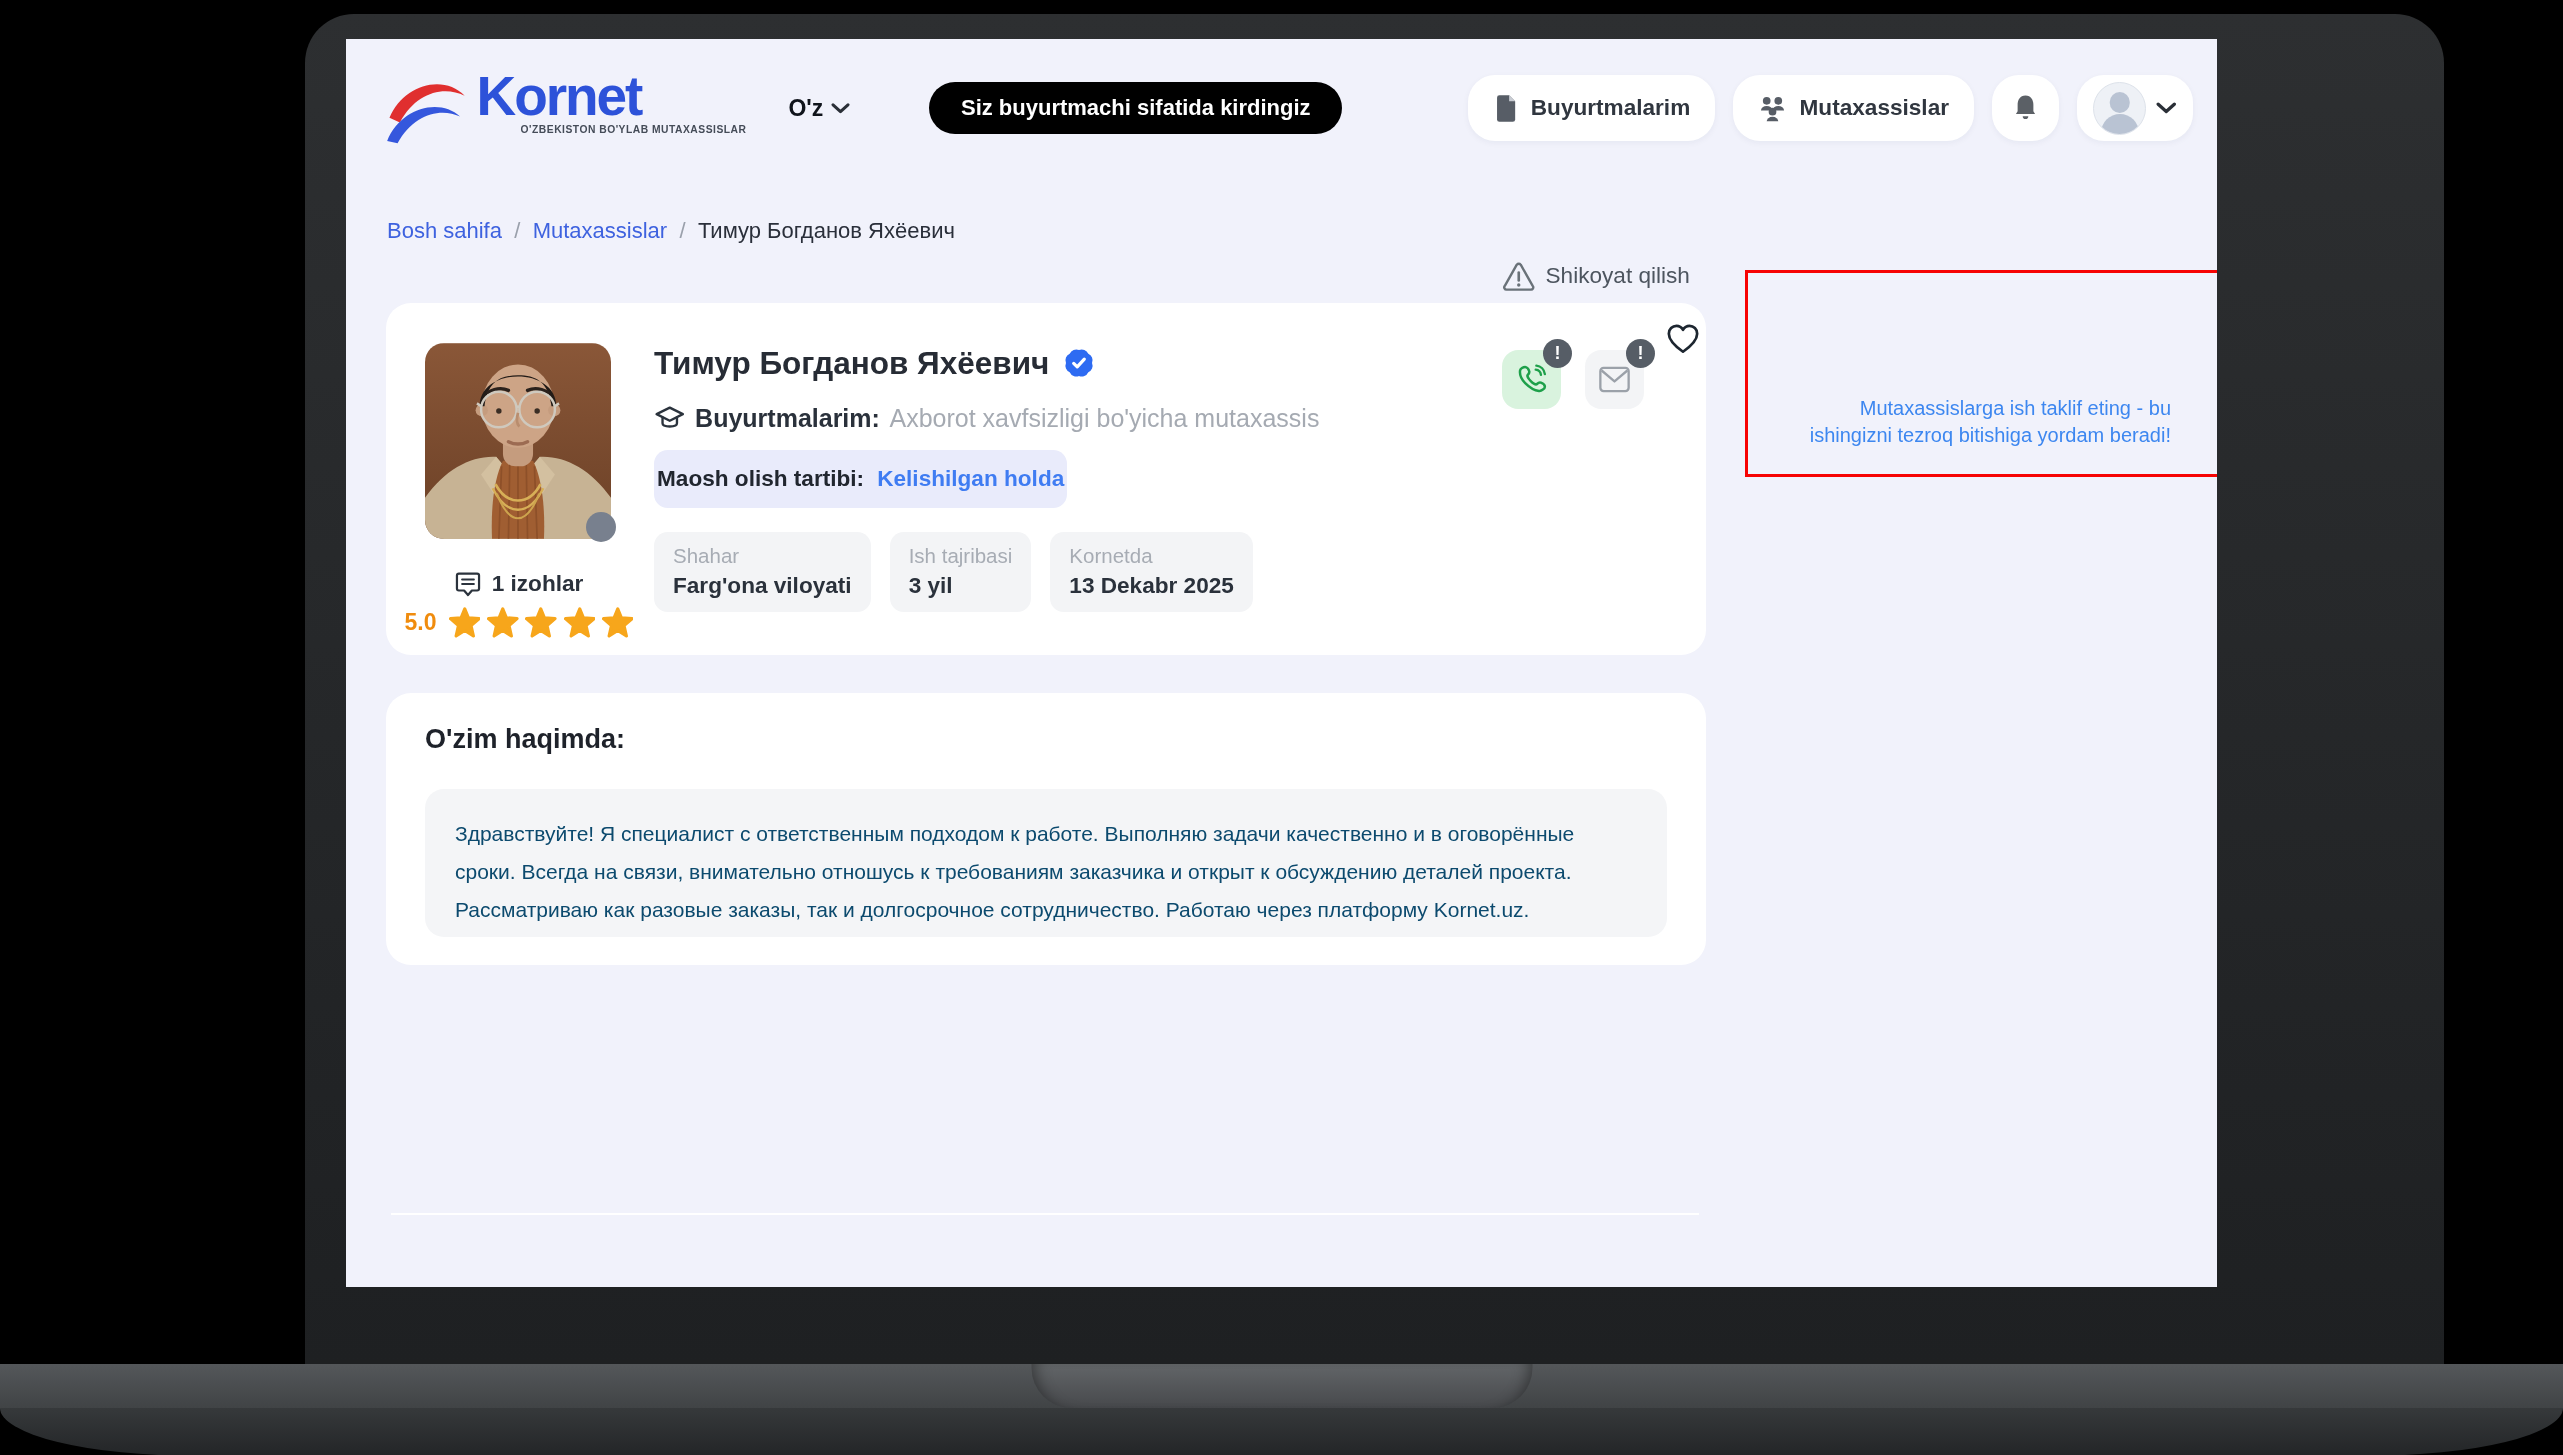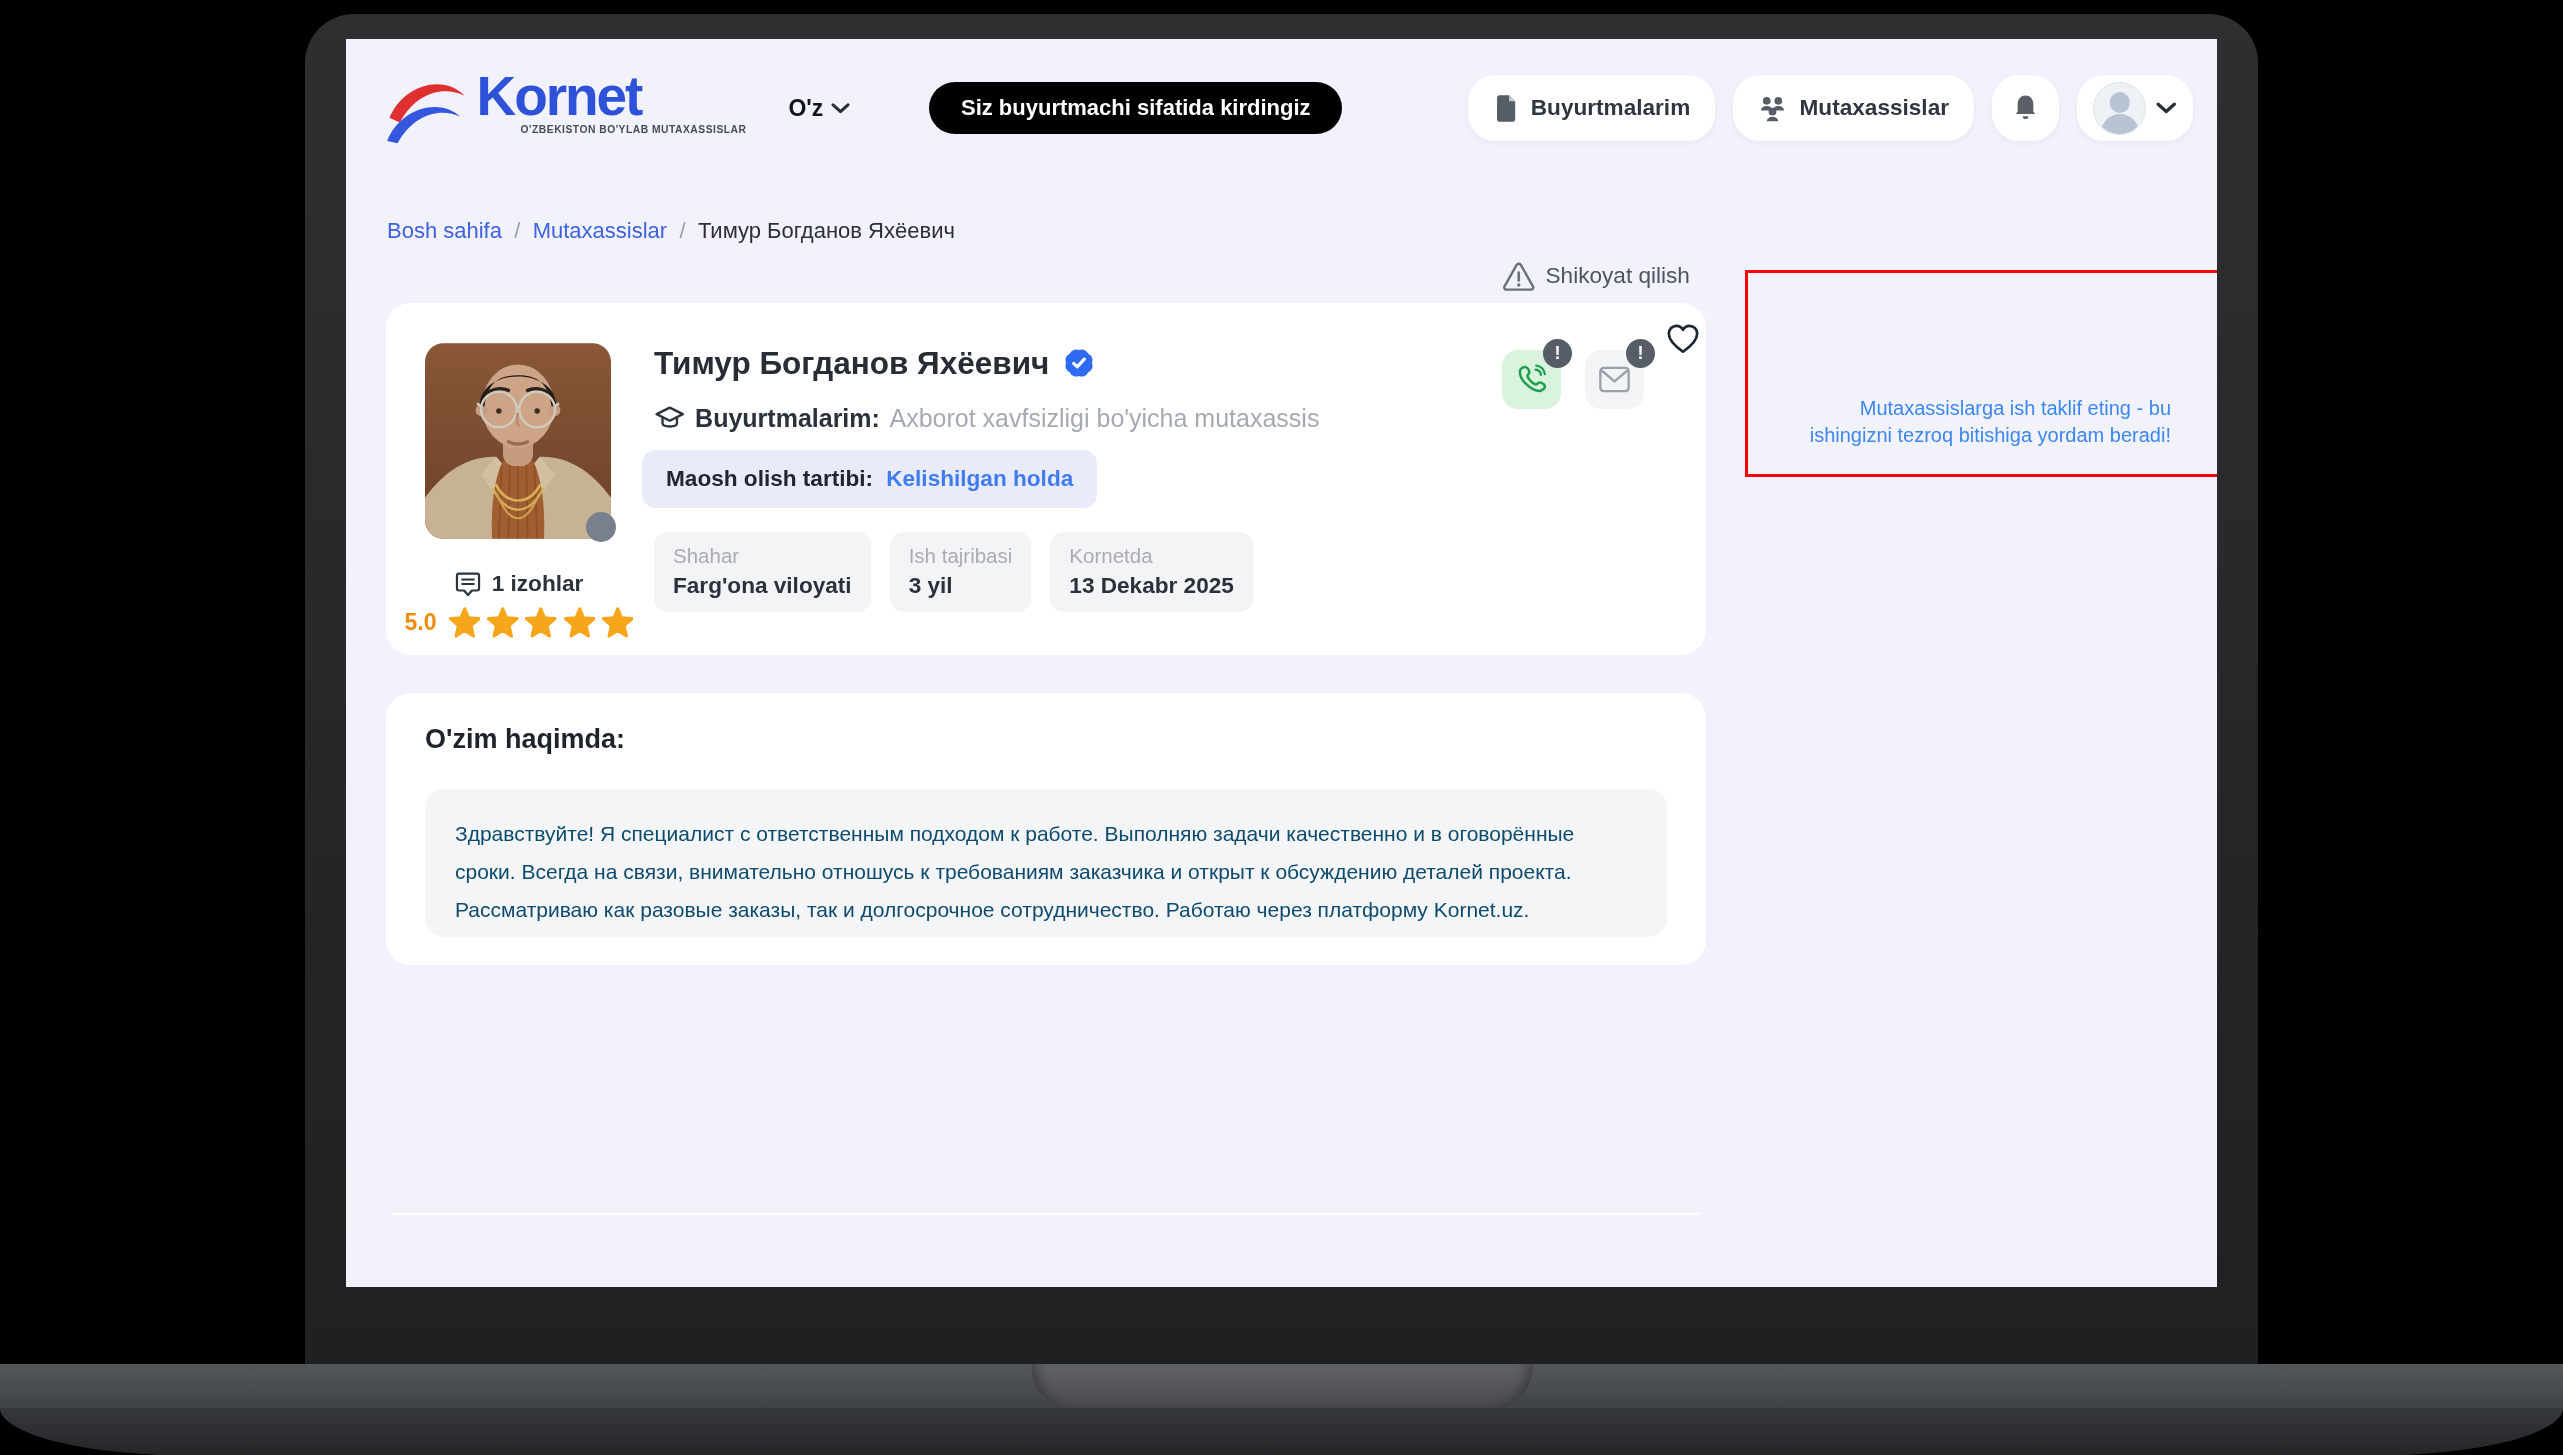--- a/index.html
+++ b/index.html
@@ -1,21 +1,21 @@
 <!DOCTYPE html>
 <html style="font-size:11px"><head>
 <meta charset="utf-8">
 <style>
   * { margin:0; padding:0; box-sizing:border-box; }
   html,body { width:2563px; height:1455px; background:#000; overflow:hidden;
               font-family:"Liberation Sans", sans-serif; }
 
   
   .laptop { position:absolute; inset:0; }
-  .bezel { position:absolute; left:305px; top:13.7px; width:1953px; height:1350px;
+  .bezel { position:absolute; left:305px; top:13.7px; width:2139px; height:1350px;
            background:linear-gradient(180deg,#2d2f31,#1e2022);
            border-radius:49px 49px 0 0; }
   .screen { position:absolute; left:41px; top:25px; width:1871px; height:1248px;
             background:#f1f2fb; overflow:hidden; }
   .base-top { position:absolute; left:0; top:1364px; width:2563px; height:45px;
               background:linear-gradient(180deg,#54575a,#404345); }
   .notch { position:absolute; left:50%; top:0; transform:translateX(-50%);
            width:501px; height:44px; border-radius:0 0 40px 40px;
            background:linear-gradient(180deg,#626568,#47494c);
            box-shadow:inset 15px 0 16.4px -12.3px rgba(0,0,0,.45), inset -15px 0 16.4px -12.3px rgba(0,0,0,.45); }
@@ -87,22 +87,22 @@
                  font-size:22.6px; font-weight:600; color:#2a313b; }
   .rating-row { position:absolute; left:15px; top:304px; width:236px; display:flex;
                 justify-content:center; align-items:center; gap:6.8px; }
   .rating-num { font-size:23px; font-weight:700; color:#f08c0e; margin-right:5.5px; }
   .name-row { position:absolute; left:268px; top:42px; display:flex; align-items:center; gap:12.3px; }
   .profile-name { font-size:31.5px; font-weight:700; color:#272c35; }
   .spec-row { position:absolute; left:268px; top:100px; display:flex; align-items:center; gap:9.6px;
               font-size:25px; }
   .spec-label { font-weight:700; color:#2a313b; }
   .spec-value { color:#a5aab2; }
-  .salary-chip { position:absolute; left:256px; top:147px; height:58px; line-height:58px;
-                 padding:0 24px; background:#e9ebfb; border-radius:13.7px; font-size:22.6px; }
+  .salary-chip { position:absolute; left:268px; top:147px; height:58px; line-height:58px;
+                 padding:0 3px; background:#e9ebfb; border-radius:13.7px; font-size:22.6px; }
   .salary-label { color:#21262f; font-weight:600; }
   .salary-value { color:#3f7cf2; font-weight:600; margin-left:6.8px; }
   .chips-row { position:absolute; left:268px; top:229px; display:flex; gap:19px; }
   .info-chip { background:#f3f4f6; border-radius:13.7px; padding:12.3px 19px; }
   .info-chip .chip-label { font-size:20.5px; color:#a7acb4; }
   .info-chip .chip-value { font-size:22.6px; font-weight:600; color:#2a313b; margin-top:5.5px; }
   .contact-tile { position:absolute; top:47px; width:59px; height:59px; border-radius:16.4px;
                   display:flex; align-items:center; justify-content:center; cursor:pointer; }
   .tile-phone { left:1116px; background:#d9f3de; }
   .tile-mail  { left:1199px; background:#f3f4f6; }

